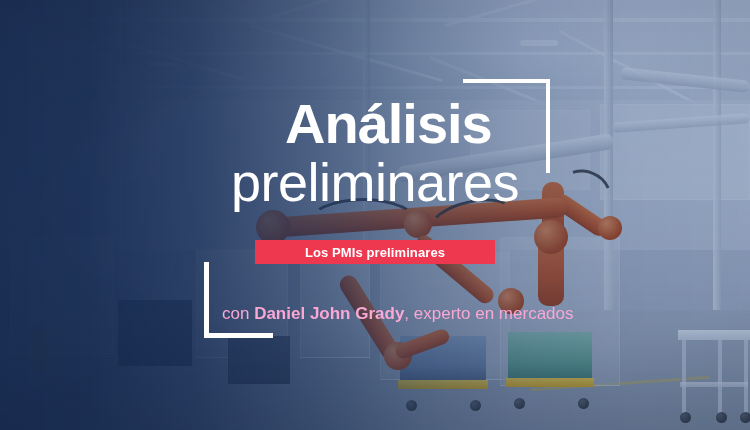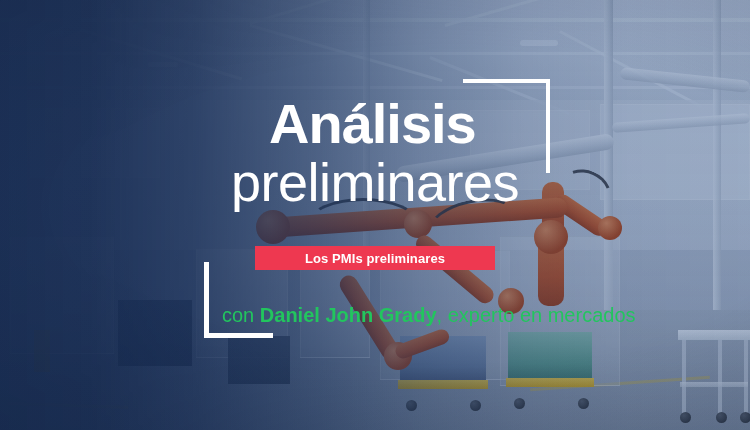--- a/index.html
+++ b/index.html
@@ -144,46 +144,46 @@
     position:absolute; inset:0;
     background:radial-gradient(120% 95% at 62% 48%, rgba(0,0,0,0) 38%, rgba(12,25,48,.34) 100%);
   }
 
   
   #fg { position:absolute; inset:0; }
 
   .bracket{ position:absolute; background:#ffffff; }
 
   #title-analisis{
-    position:absolute; left:269px; top:96px;
+    position:absolute; left:285px; top:96px;
     font-size:56px; font-weight:bold; color:#ffffff;
     letter-spacing:-1px; line-height:1;
     white-space:nowrap;
   }
   #title-fundamental{
     position:absolute; left:231px; top:155px;
     font-size:54px; font-weight:300; color:#ffffff;
     letter-spacing:-0.5px; line-height:1;
     white-space:nowrap;
   }
 
   #red-banner{
-    position:absolute; left:255px; top:246px;
+    position:absolute; left:255px; top:240px;
     width:240px; height:24px;
     background:#ee3850;
     display:flex; align-items:center; justify-content:center;
   }
   #red-banner-label{
     color:#ffffff; font-size:13px; font-weight:bold; letter-spacing:.1px;
     white-space:nowrap;
   }
 
   #byline{
     position:absolute; left:222px; top:305px;
-    font-size:20px; color:#22c55e; white-space:nowrap;
+    font-size:17px; color:#f9a8d4; white-space:nowrap;
     line-height:1;
   }
   #byline .lite{ font-weight:300; }
   #byline .bold{ font-weight:bold; }
 </style>
 </head>
 <body>
 
 <div id="stage">
 

